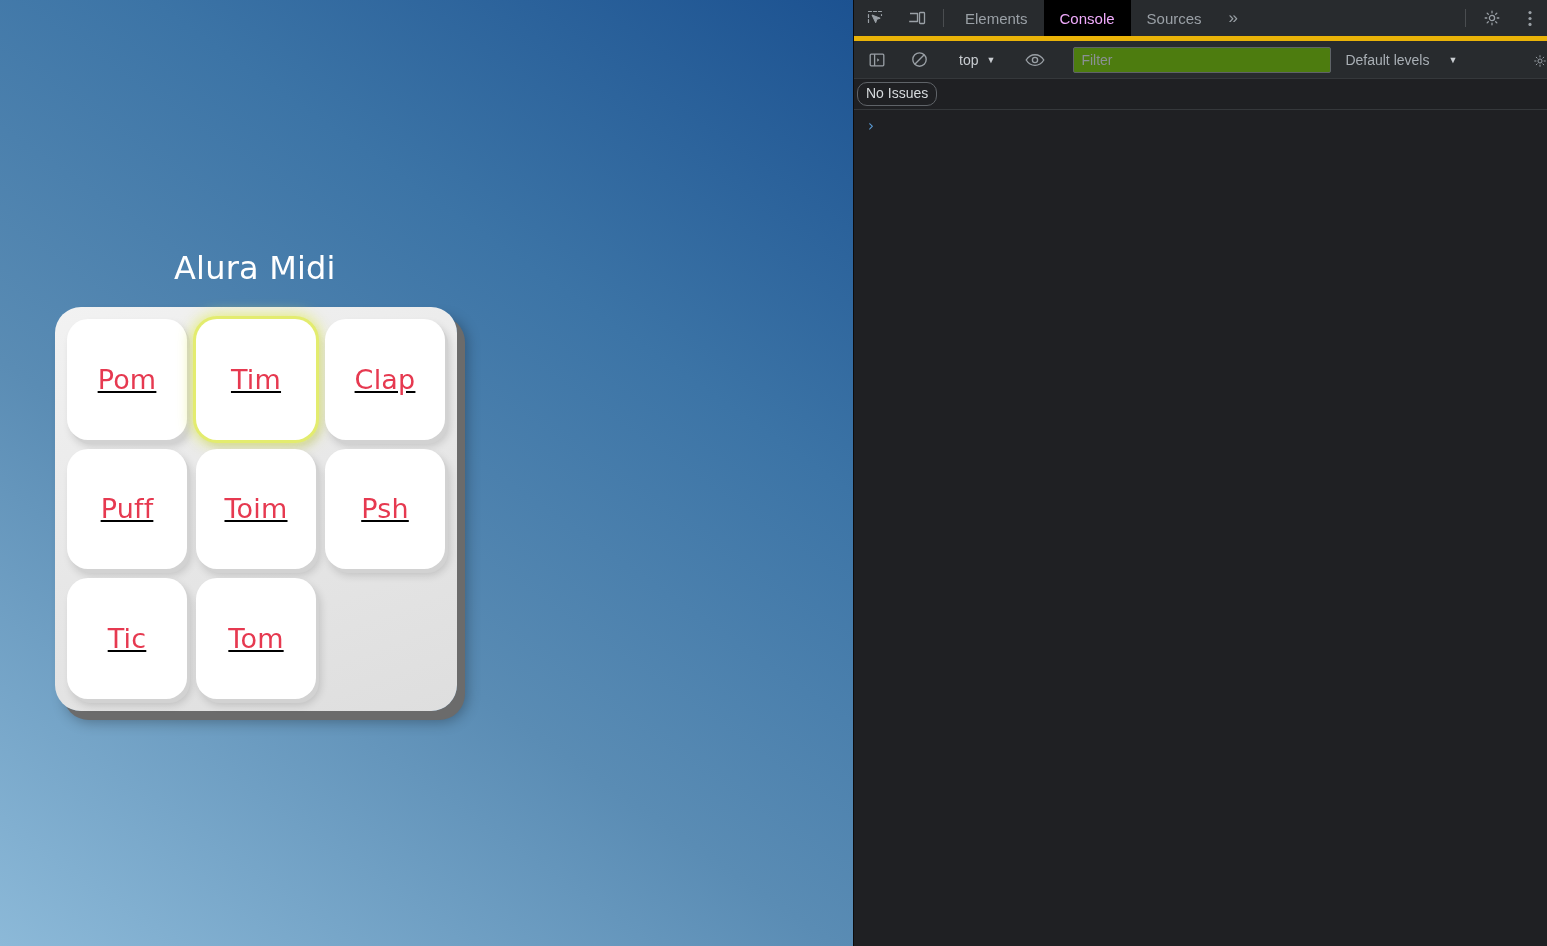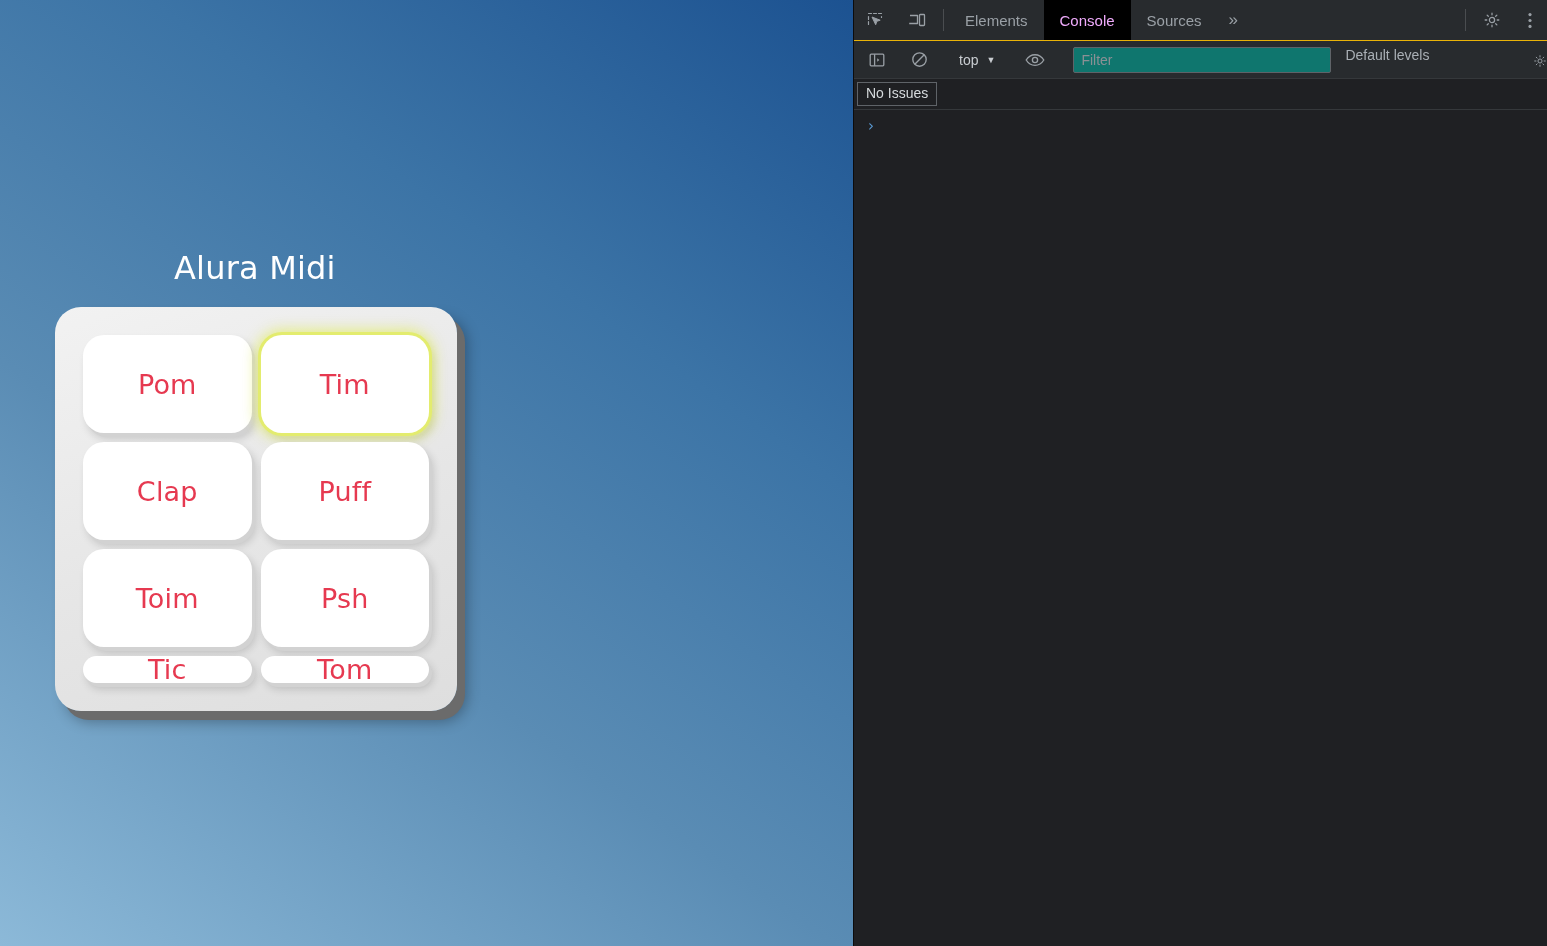--- a/index.html
+++ b/index.html
@@ -56,25 +56,26 @@
     position: absolute;
     left: 55px;
     top: 307px;
     width: 402px;
     height: 404px;
     border-radius: 26px;
     background: linear-gradient(160deg, #f2f2f2 0%, #e6e6e6 55%, #dedede 100%);
     box-shadow:
       8px 9px 0 0 #6b6b6b,
       10px 11px 14px 0 rgba(0,0,0,0.30);
-    padding: 28px;
+    padding: 12px;
     display: grid;
-    grid-template-columns: repeat(2, 1fr);
+    grid-template-columns: repeat(3, 1fr);
     grid-template-rows: repeat(3, 1fr);
     gap: 9px;
+    text-decoration: underline;
   }
 
   .pad {
     position: relative;
     border: none;
     outline: none;
     border-radius: 21px;
     background: #ffffff;
     color: #e63950;
     font-family: "DejaVu Sans", sans-serif;
@@ -112,21 +113,21 @@
     flex-direction: column;
     border-left: 1px solid #0c0c0d;
   }
 
   .dt-tabbar {
     height: 41px;
     flex: 0 0 41px;
     background: #282b2e;
     display: flex;
     align-items: stretch;
-    border-bottom: 1px solid #eab308;
+    border-bottom: 5px solid #eab308;
   }
 
   .dt-icon-btn {
     width: 42px;
     display: flex;
     align-items: center;
     justify-content: center;
     cursor: pointer;
     color: #9aa0a6;
     background: transparent;
@@ -192,21 +193,21 @@
     height: 26px;
     border-radius: 3px;
   }
 
   .caret { font-size: 9px; color: #c9cdd1; }
 
   .dt-filter {
     flex: 0 0 258px;
     height: 26px;
     margin: 12px 6px;
-    background: #0f766e;
+    background: #4d7c0f;
     border: 1px solid #5f6368;
     border-radius: 2px;
     color: #d6dadd;
     font-size: 14px;
     padding: 0 7px;
     font-family: "Liberation Sans", sans-serif;
     outline: none;
   }
   .dt-filter::placeholder { color: #8b9095; }
 
@@ -214,37 +215,36 @@
     display: flex;
     align-items: center;
     gap: 19px;
     color: #a9afb5;
     font-size: 14px;
     padding: 0 8px;
     cursor: pointer;
     height: 26px;
     border-radius: 3px;
     white-space: nowrap;
-    flex-direction: column;
   }
 
   
   .dt-issues-bar {
     flex: 0 0 31px;
     height: 31px;
     background: #1f2023;
     display: flex;
     align-items: center;
     padding-left: 3px;
     border-bottom: 1px solid #35383b;
   }
 
   .issues-chip {
     border: 1px solid #5f6368;
-    border-radius: 0;
+    border-radius: 10px;
     padding: 2px 8px 3px 8px;
     color: #d6dadd;
     font-size: 14px;
     cursor: pointer;
     background: transparent;
     font-family: "Liberation Sans", sans-serif;
     line-height: 1.15;
   }
 
   

